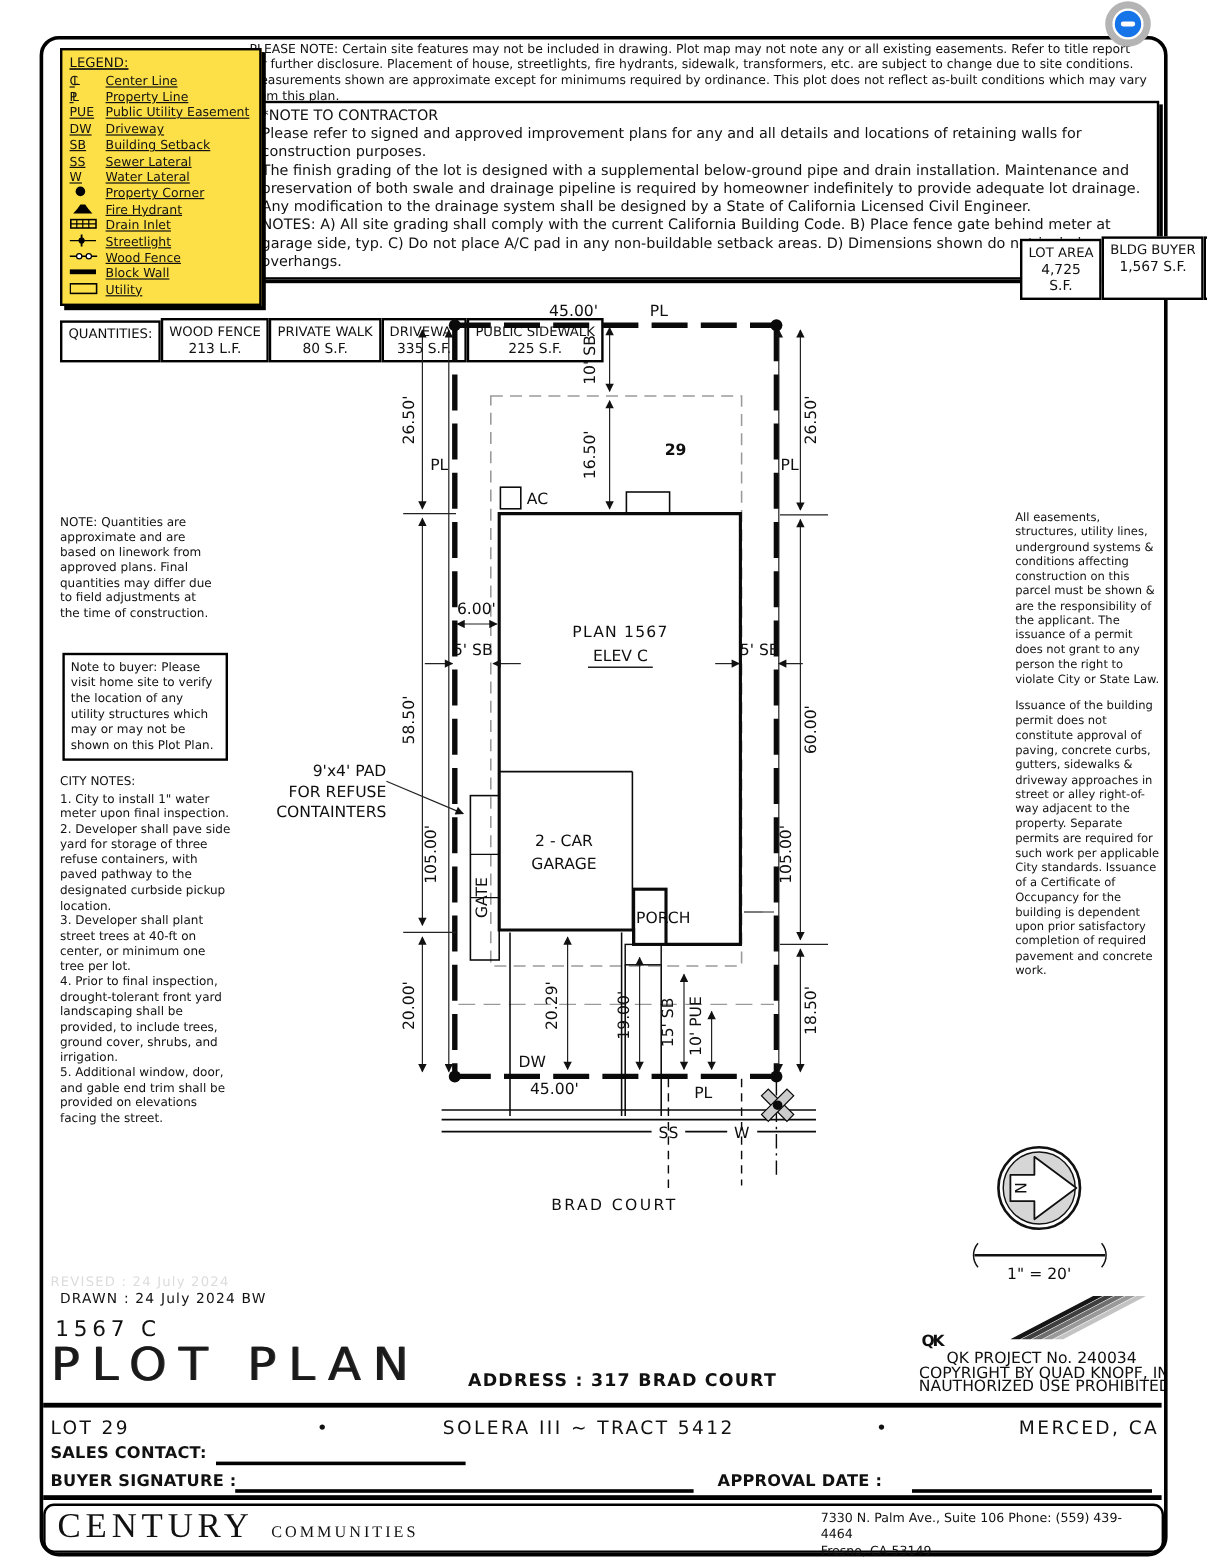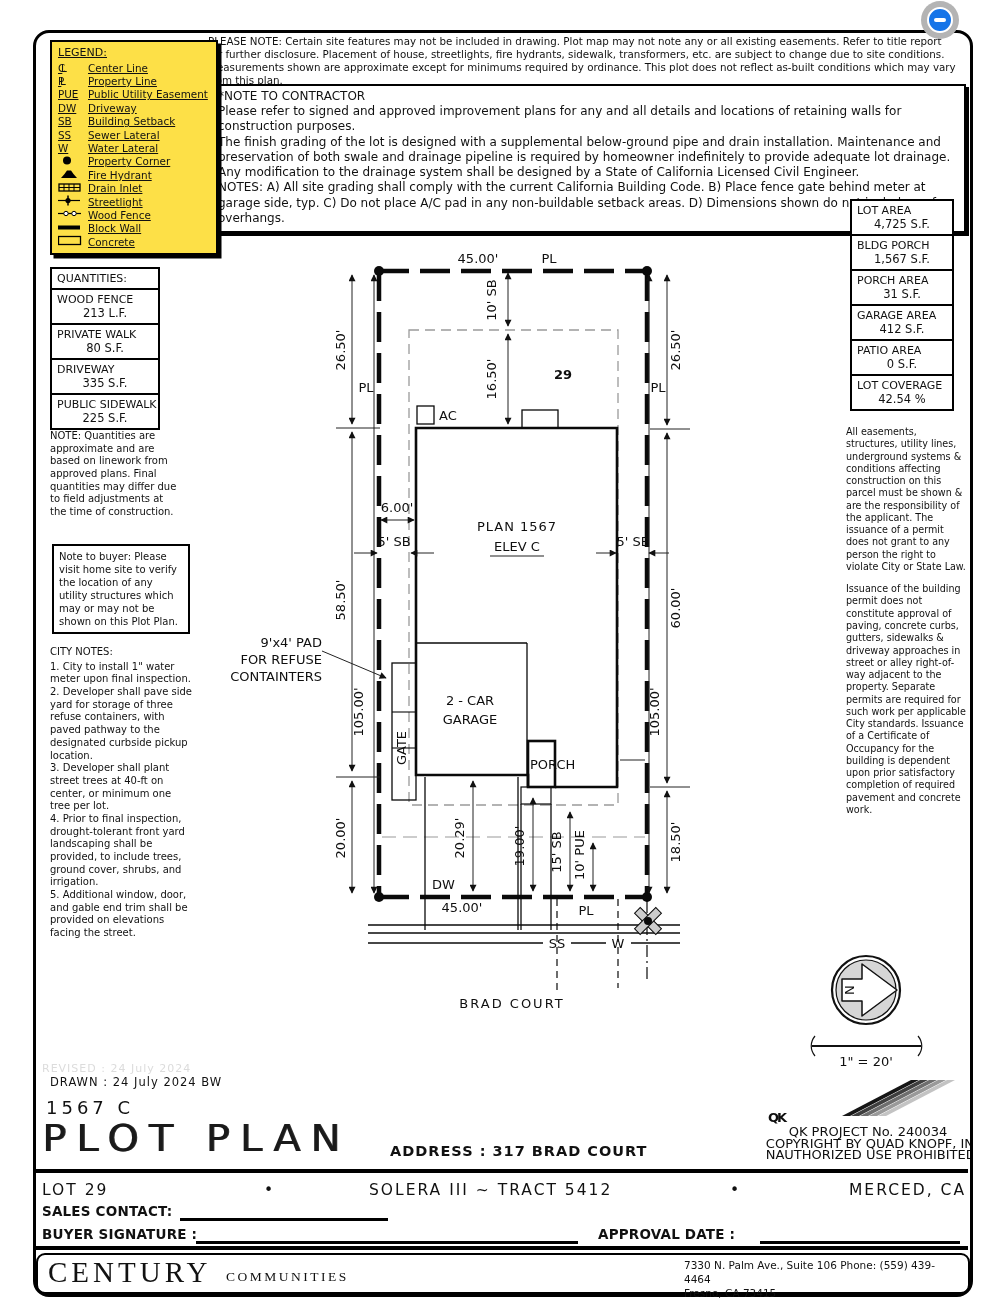--- a/index.html
+++ b/index.html
@@ -20,21 +20,21 @@
   .lg-row{display:flex;align-items:center;height:13.4px;}
   .lg-sym{width:30px;flex:0 0 30px;}
   .sym-overlap{letter-spacing:-0.42em;}
   .lg-lab{white-space:nowrap;}
   
   .please-note{left:208px;top:35px;width:750px;font-size:10.3px;line-height:1.26;}
   .contractor{left:210px;top:84px;width:740px;border:2px solid #000;box-shadow:3px 3px 0 0 #000;
               background:#fff;padding:3px 6px 5px 6px;font-size:12px;line-height:1.27;}
   .pre{white-space:pre-line;}
   
-  .stat-table{display:flex;flex-direction:column;}
+  .stat-table{display:flex;flex-direction:row;}
   .stat-cell{border:2px solid #000;margin-top:-2px;padding:2.5px 5px 3.5px 5px;background:#fff;}
   .stat-cell:first-child{margin-top:0;}
   .stat-label{font-size:11px;white-space:nowrap;}
   .stat-value{font-size:11.5px;text-align:center;}
   .areas{left:850px;top:199px;width:104px;}
   .quant{left:50px;top:267px;width:110px;}
   .quant-title{font-size:11px;}
   .quant-note{left:50px;top:430px;width:128px;font-size:10px;line-height:1.27;}
   .buyer-note{left:52px;top:544px;width:124px;border:2px solid #000;padding:4px 5px;background:#fff;
               font-size:10px;line-height:1.3;}
@@ -146,39 +146,39 @@
     <div class="lg-row">
         <span class="lg-sym"><svg width="24" height="11">
             <rect x="0" y="3.5" width="22" height="4" fill="#000"></rect>
           </svg></span>
         <span class="lg-lab">Block Wall</span>
       </div>
     <div class="lg-row">
         <span class="lg-sym"><svg width="24" height="11">
             <rect x="0.5" y="1.5" width="22" height="8" fill="none" stroke="#000" stroke-width="1.3"></rect>
           </svg></span>
-        <span class="lg-lab">Concrete</span>
+        <span class="lg-lab">Utility</span>
       </div>
   </div>
 
   <div class="abs please-note">PLEASE NOTE:  Certain site features may not be included in drawing.  Plot map may not note any or all existing easements. Refer to title report for further disclosure.  Placement of house, streetlights, fire hydrants, sidewalk, transformers, etc. are subject to change due to site conditions.  Measurements shown are approximate except for minimums required by ordinance.  This plot does not reflect as-built conditions which may vary from this plan.</div>
   <div class="abs contractor">
     <div>*NOTE TO CONTRACTOR</div>
     <div class="pre">Please refer to signed and approved improvement plans for any and all details and locations of retaining walls for construction purposes.
 The finish grading of the lot is designed with a supplemental below-ground pipe and drain installation.  Maintenance and preservation of both swale and drainage pipeline is required by homeowner indefinitely to provide adequate lot drainage.  Any modification to the drainage system shall be designed by a State of California Licensed Civil Engineer.
 NOTES:  A) All site grading shall comply with the current California Building Code.  B) Place fence gate behind meter at garage side, typ.  C) Do not place A/C pad in any non-buildable setback areas.  D) Dimensions shown do not include roof overhangs.</div>
   </div>
 
   <div class="abs areas stat-table">
     <div class="stat-cell">
         <div class="stat-label">LOT AREA</div>
         <div class="stat-value">4,725 S.F.</div>
       </div>
     <div class="stat-cell">
-        <div class="stat-label">BLDG PORCH</div>
+        <div class="stat-label">BLDG BUYER</div>
         <div class="stat-value">1,567 S.F.</div>
       </div>
     <div class="stat-cell">
         <div class="stat-label">PORCH AREA</div>
         <div class="stat-value">31 S.F.</div>
       </div>
     <div class="stat-cell">
         <div class="stat-label">GARAGE AREA</div>
         <div class="stat-value">412 S.F.</div>
       </div>
@@ -405,16 +405,16 @@
   <div class="abs sig-label" style="left:598px;top:1226px;">APPROVAL DATE :</div>
   <div class="abs sig-line" style="left:760px;top:1241px;width:200px;"></div>
 
   <div class="abs rule" style="left:36px;top:1246px;width:932px;"></div>
 
   <div class="abs footer-box"></div>
   <div class="abs brand">CENTURY</div>
   <div class="abs brand-sub">COMMUNITIES</div>
   <div class="abs footer-contact">
     <div>7330 N. Palm Ave., Suite 106    Phone:  (559) 439-4464</div>
-    <div>Fresno, CA  73415</div>
+    <div>Fresno, CA  53149</div>
   </div>
 
 </div>
 
 </body></html>

